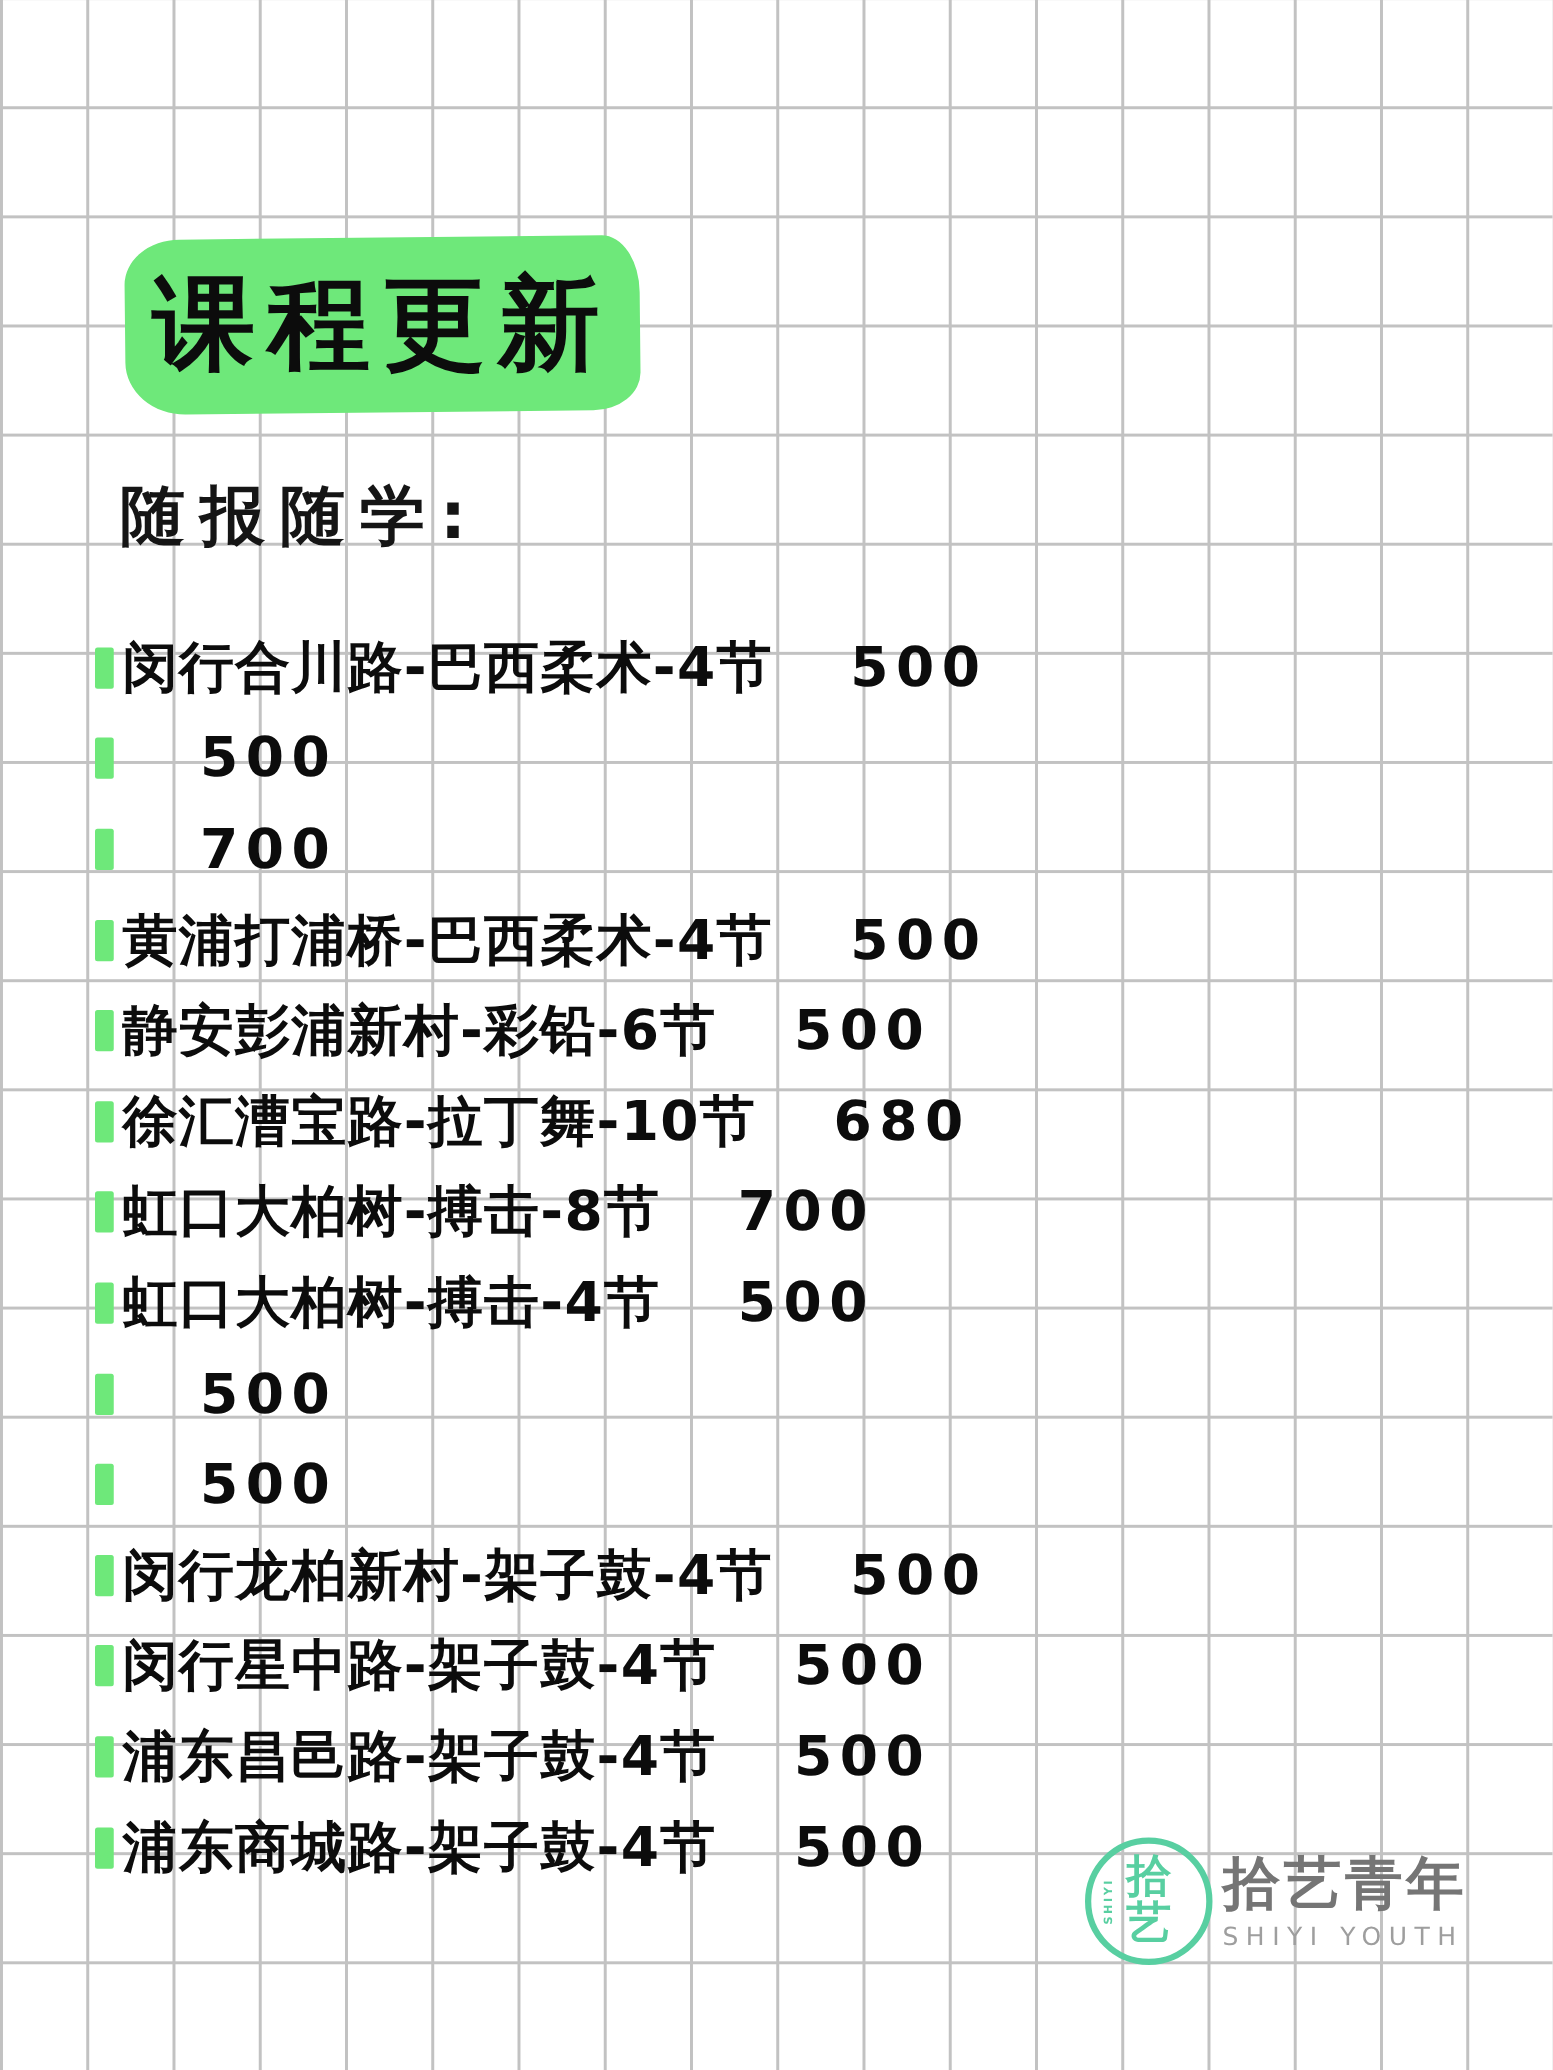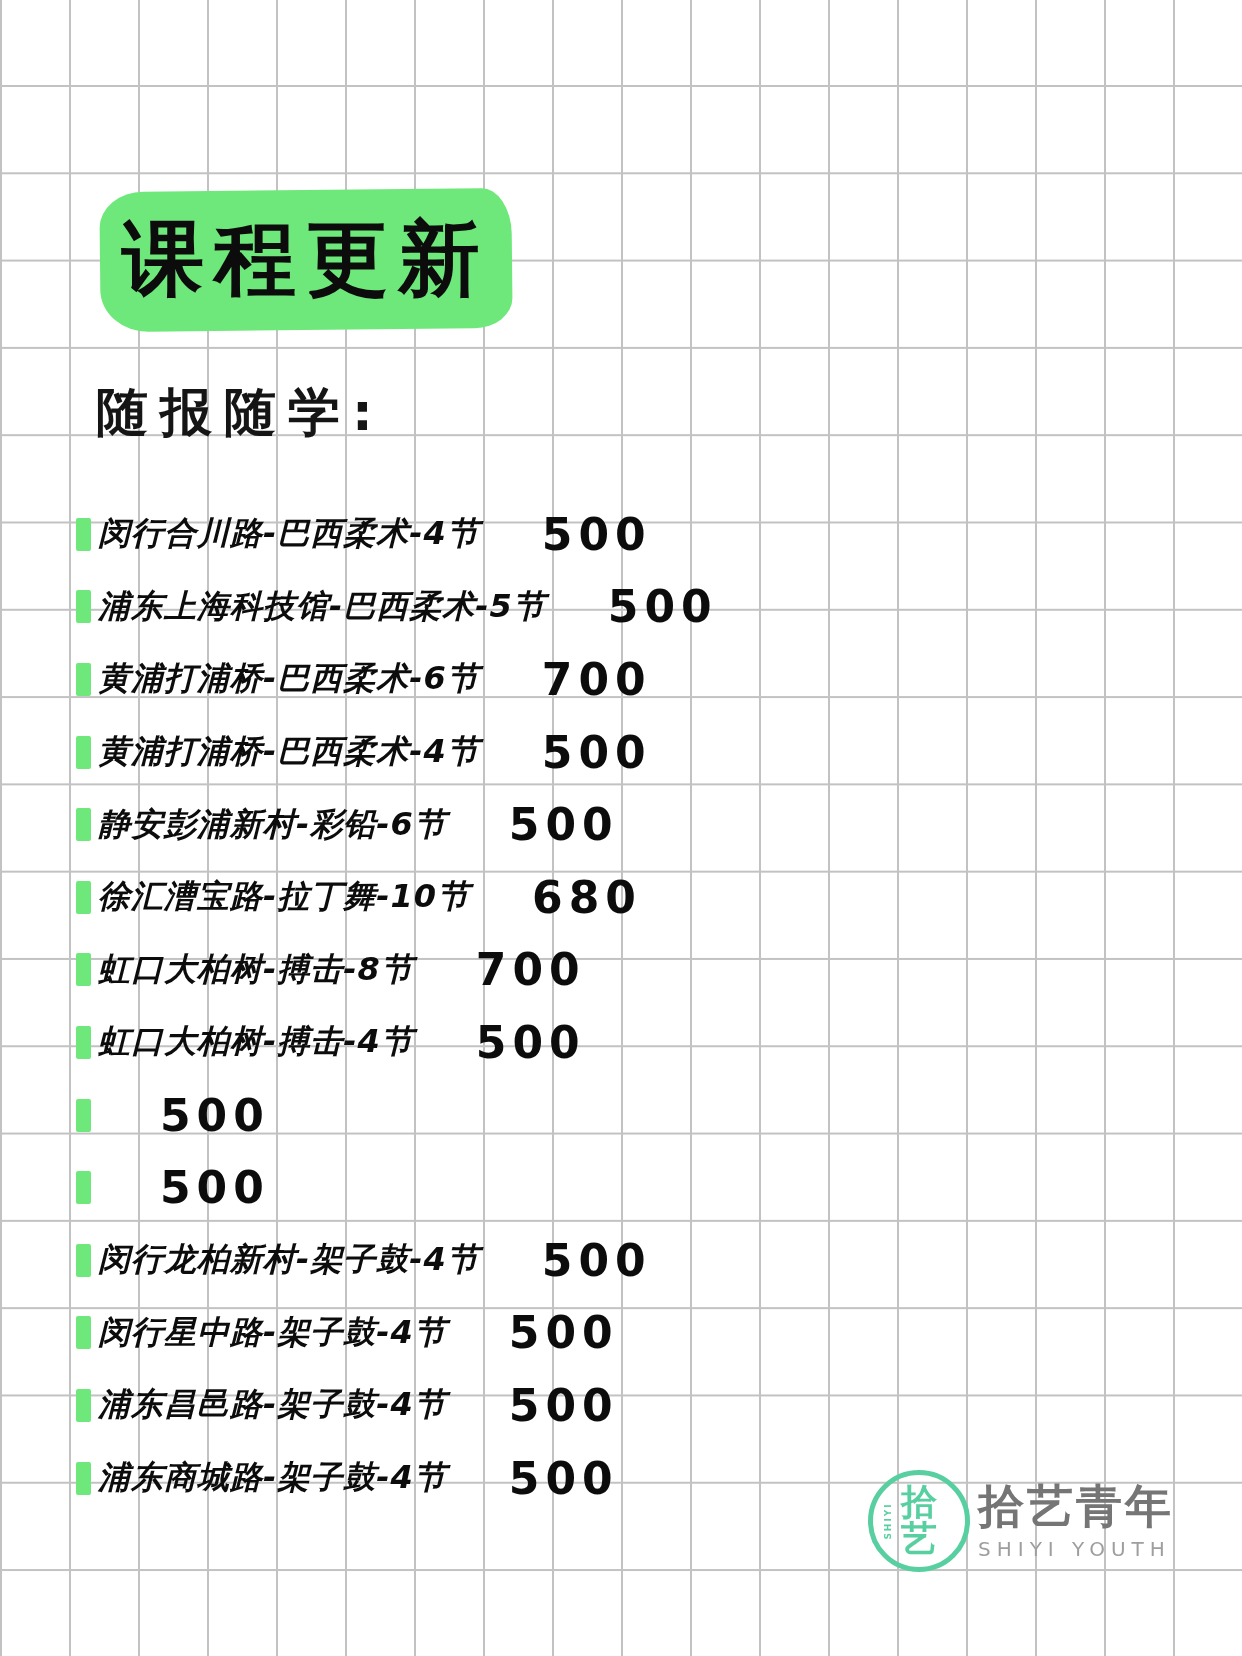--- a/index.html
+++ b/index.html
@@ -72,25 +72,24 @@
   .bullet {
     flex: 0 0 auto;
     width: 15px;
     height: 33px;
     background: #6ee87a;
     border-radius: 2px;
     margin-right: 7px;
     align-self: center;
   }
   .course-label {
-    font-size: 32px;
+    font-size: 44px;
     font-weight: 800;
     letter-spacing: 1px;
     color: #0c0c0c;
-    font-style: italic;
   }
   .course-price {
     font-size: 44px;
     font-weight: 800;
     letter-spacing: 6px;
     color: #0c0c0c;
     margin-left: 62px;
   }
 
   
@@ -166,27 +165,25 @@
   <div class="course-list">
 
     <div class="course-row">
       <span class="bullet"></span>
       <span class="course-label">闵行合川路-巴西柔术-4节</span>
       <span class="course-price">500</span>
     </div>
 
     <div class="course-row">
       <span class="bullet"></span>
-      <span class="course-label">浦东上海科技馆-巴西柔术-5节</span>
-      <span class="course-price">500</span>
-    </div>
-
-    <div class="course-row">
-      <span class="bullet"></span>
-      <span class="course-label">黄浦打浦桥-巴西柔术-6节</span>
+      <span class="course-price">500</span>
+    </div>
+
+    <div class="course-row">
+      <span class="bullet"></span>
       <span class="course-price">700</span>
     </div>
 
     <div class="course-row">
       <span class="bullet"></span>
       <span class="course-label">黄浦打浦桥-巴西柔术-4节</span>
       <span class="course-price">500</span>
     </div>
 
     <div class="course-row">

